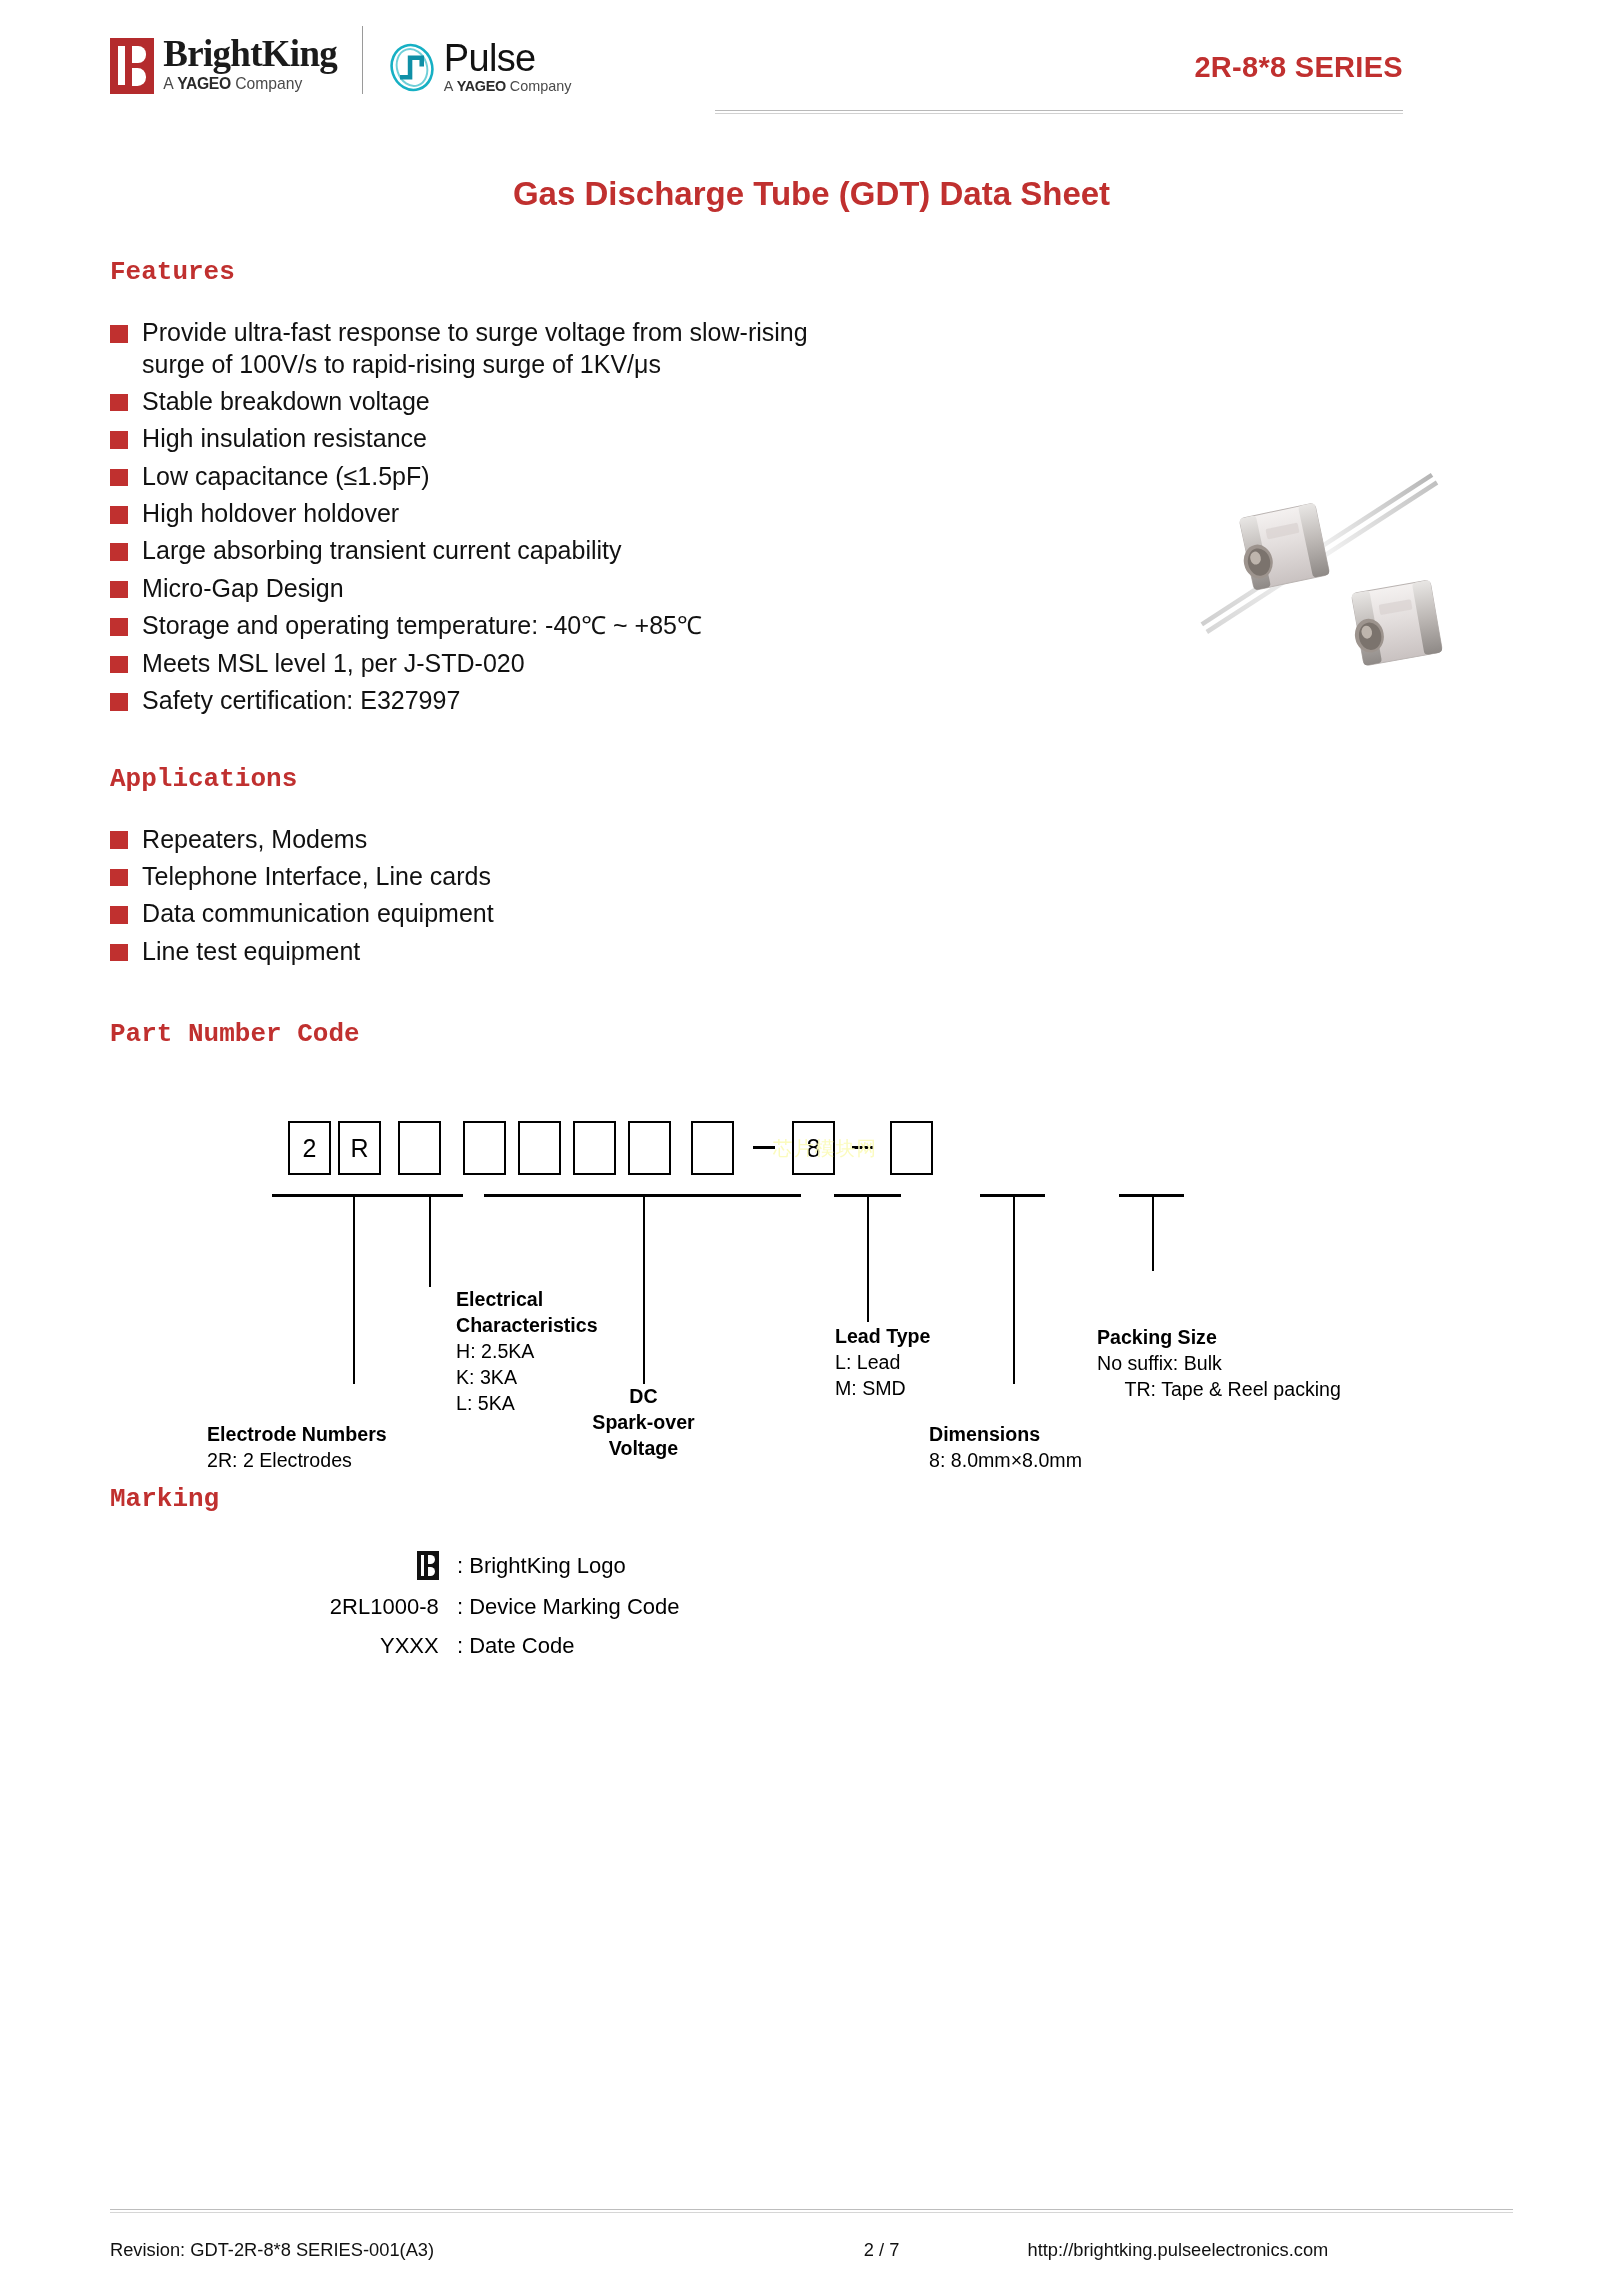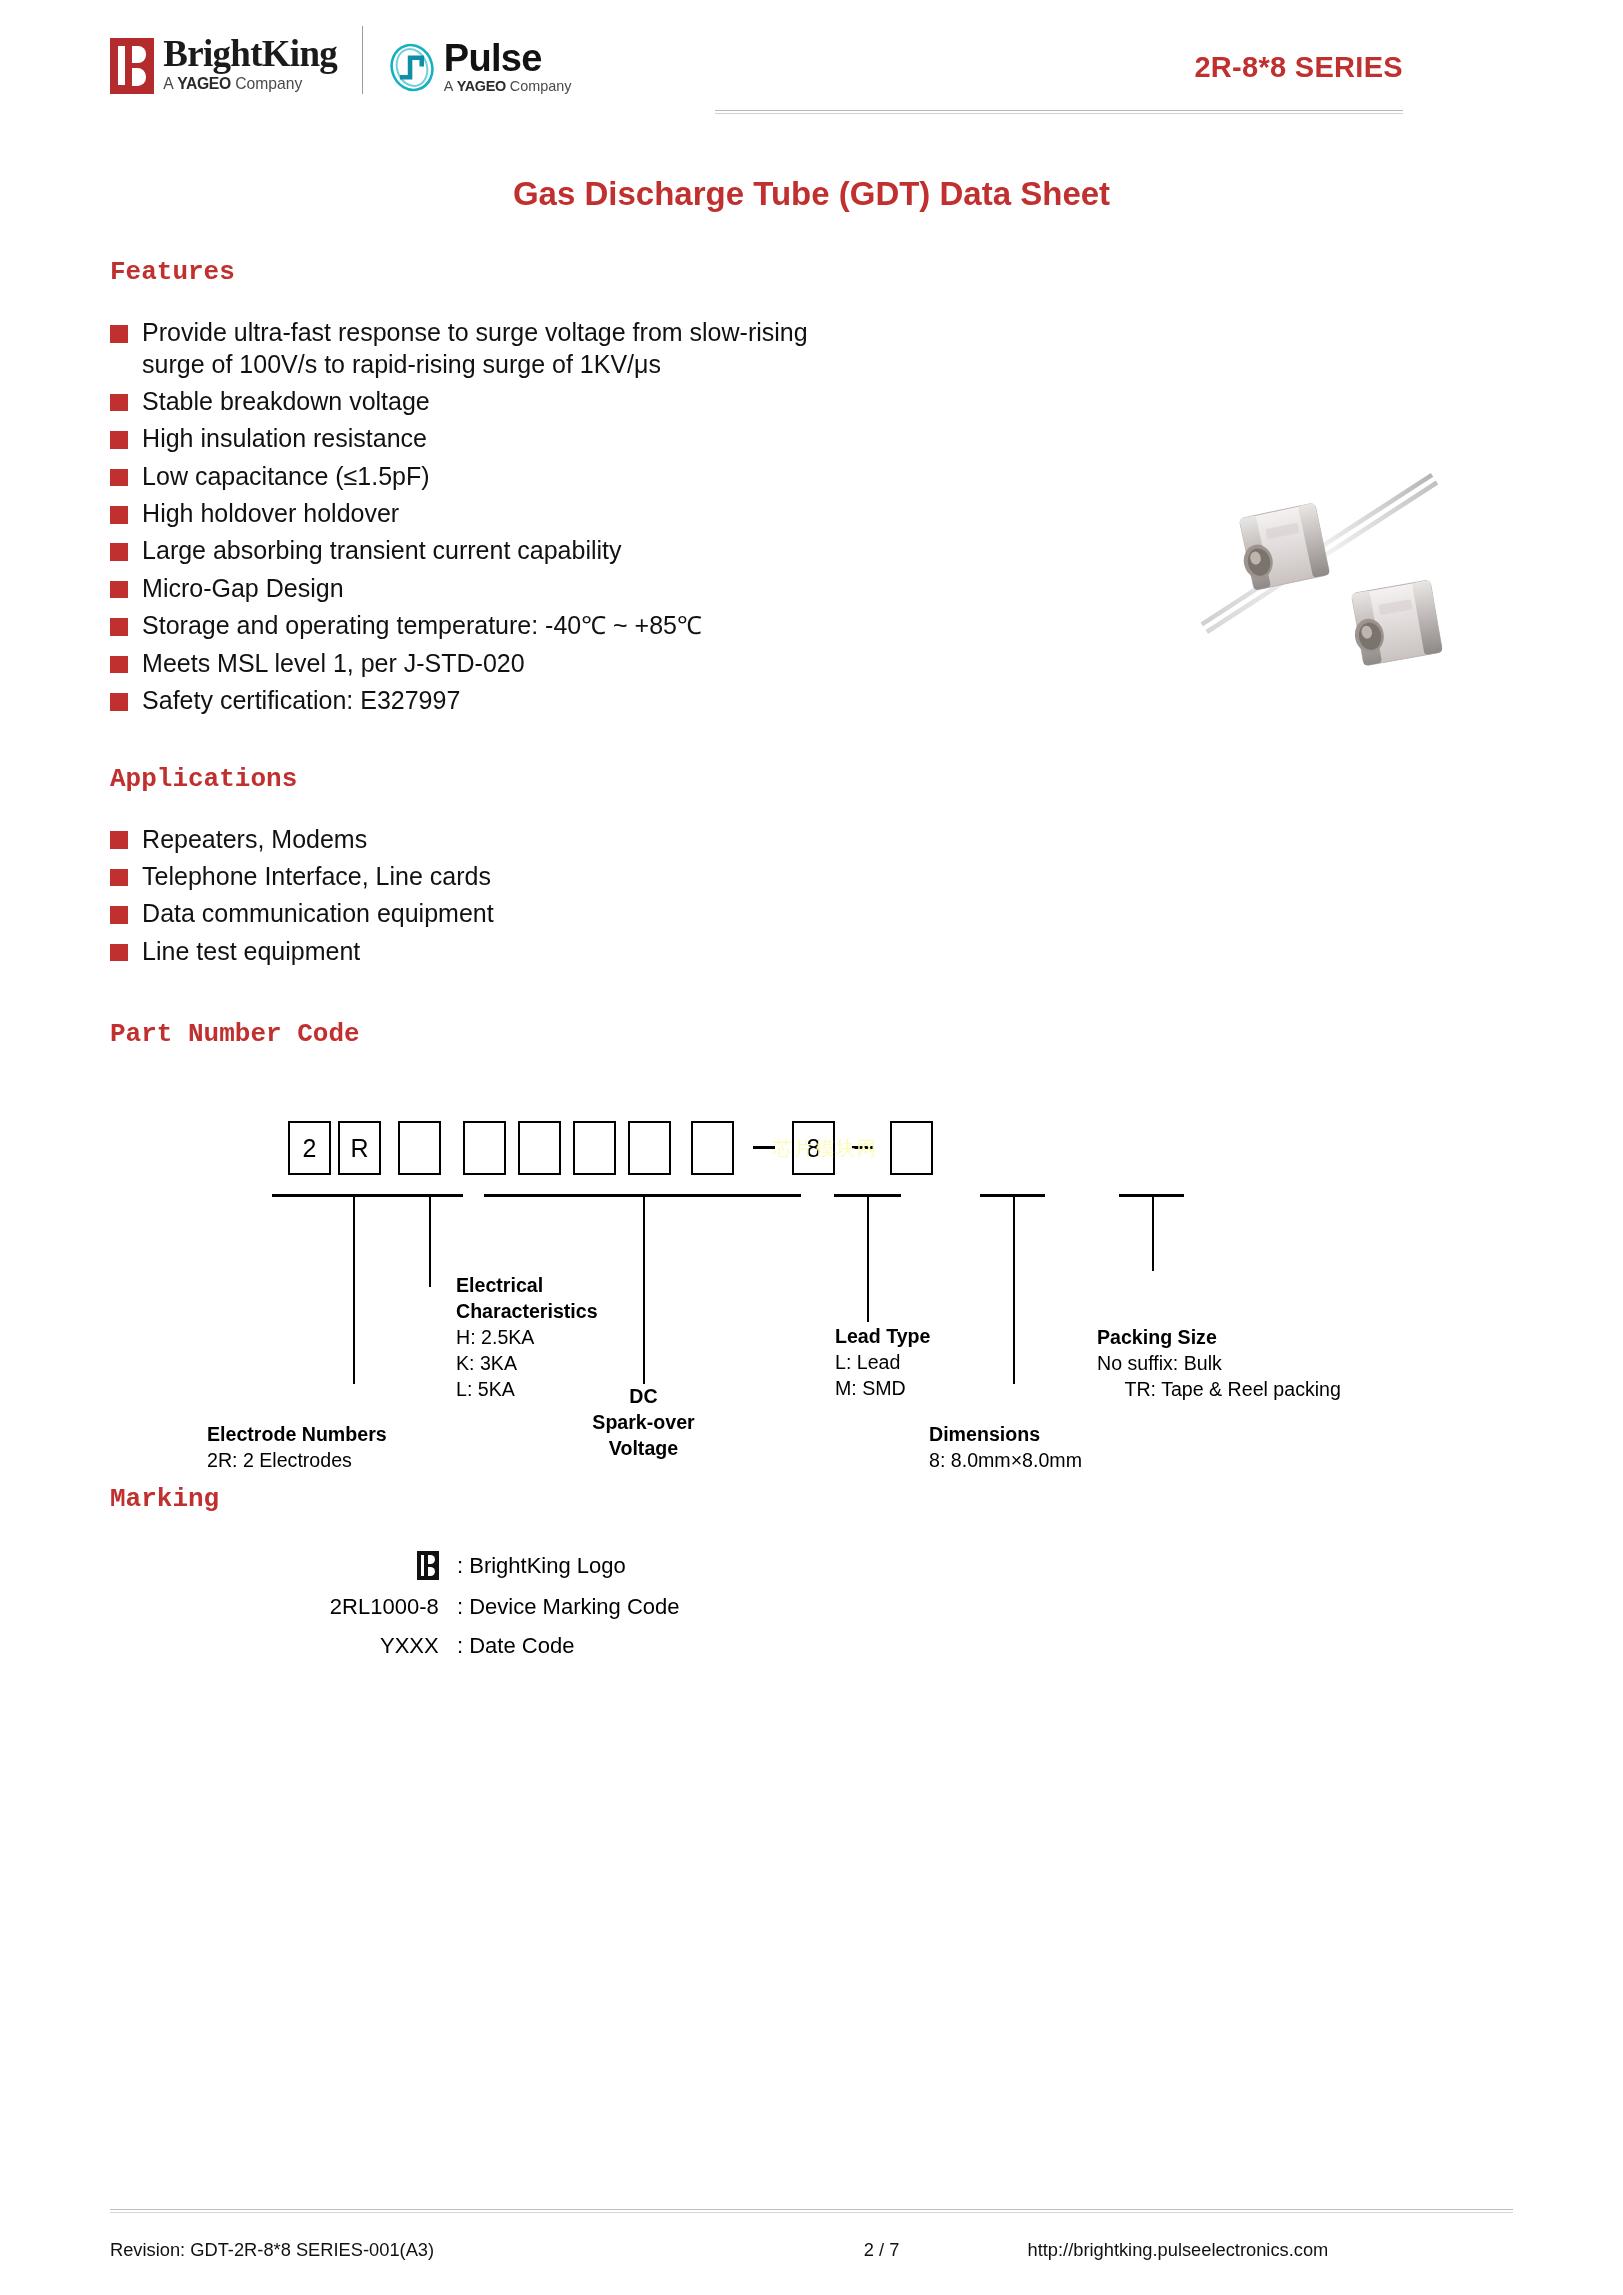--- a/index.html
+++ b/index.html
@@ -34,21 +34,21 @@
   .bk-words { display: flex; flex-direction: column; }
   .bk-name { font-size: 37px; font-weight: bold; letter-spacing: -0.7px; line-height: 1.02; color: #1b1b1b; font-family: Liberation Serif, serif; }
   .bk-sub { font-size: 15.7px; color: #4a4a4a; letter-spacing: 0px; margin-top: 2px; }
   .bk-sub .yg { font-weight: bold; color: #2b2b2b; letter-spacing: -0.3px; }
 
   .vdiv { width: 1.3px; height: 68px; background: #9a9a9a; margin: 0 5.2px; align-self: flex-start; margin-top: 3.9px; }
 
   .pulse-logo { display: flex; align-items: flex-start; gap: 7.9px; }
   .pulse-mark { width: 48px; height: 51px; flex: none; margin-top: 3.9px; }
   .pulse-words { display: flex; flex-direction: column; }
-  .pulse-name { font-size: 38px; font-weight: bold; line-height: 1.0; color: #121212; letter-spacing: -0.7px; }
+  .pulse-name { font-size: 38px; font-weight: normal; line-height: 1.0; color: #121212; letter-spacing: -0.7px; }
   .pulse-sub { font-size: 14.4px; color: #4a4a4a; margin-top: 1.3px; }
   .pulse-sub .yg { font-weight: bold; color: #2b2b2b; letter-spacing: -0.3px; }
 
   .hdr-rule {
     position: absolute; left: 605px; right: 110px; top: 110px; height: 3.9px;
     border-top: 1.3px solid #b9b9b9; border-bottom: 1.3px solid #d2d2d2;
   }
   .series-title {
     position: absolute; right: 110px; top: 51px;
     font-size: 29px; font-weight: bold; color: #c0302f; letter-spacing: 0.3px; margin-left: 45px;
@@ -318,21 +318,21 @@
 
       <div class="pn-bracket" style="left:724px; top:119px; width:67px;"></div>
       <div class="pn-drop" style="left:757px; top:119px; height:128px;"></div>
 
       <div class="pn-bracket" style="left:870px; top:119px; width:65px;"></div>
       <div class="pn-drop" style="left:903px; top:119px; height:190px;"></div>
 
       <div class="pn-bracket" style="left:1009px; top:119px; width:65px;"></div>
       <div class="pn-drop" style="left:1042px; top:119px; height:77px;"></div>
 
-      <div class="pn-label" style="left:346px; top:198px; width:216px;">
+      <div class="pn-label" style="left:346px; top:212px; width:216px;">
         <div class="b">Electrical</div>
         <div class="b">Characteristics</div>
         <div>H: 2.5KA</div>
         <div>K: 3KA</div>
         <div>L: 5KA</div>
       </div>
 
       <div class="pn-label" style="left:725px; top:249px; width:196px;">
         <div class="b">Lead Type</div>
         <div>L:  Lead</div>

